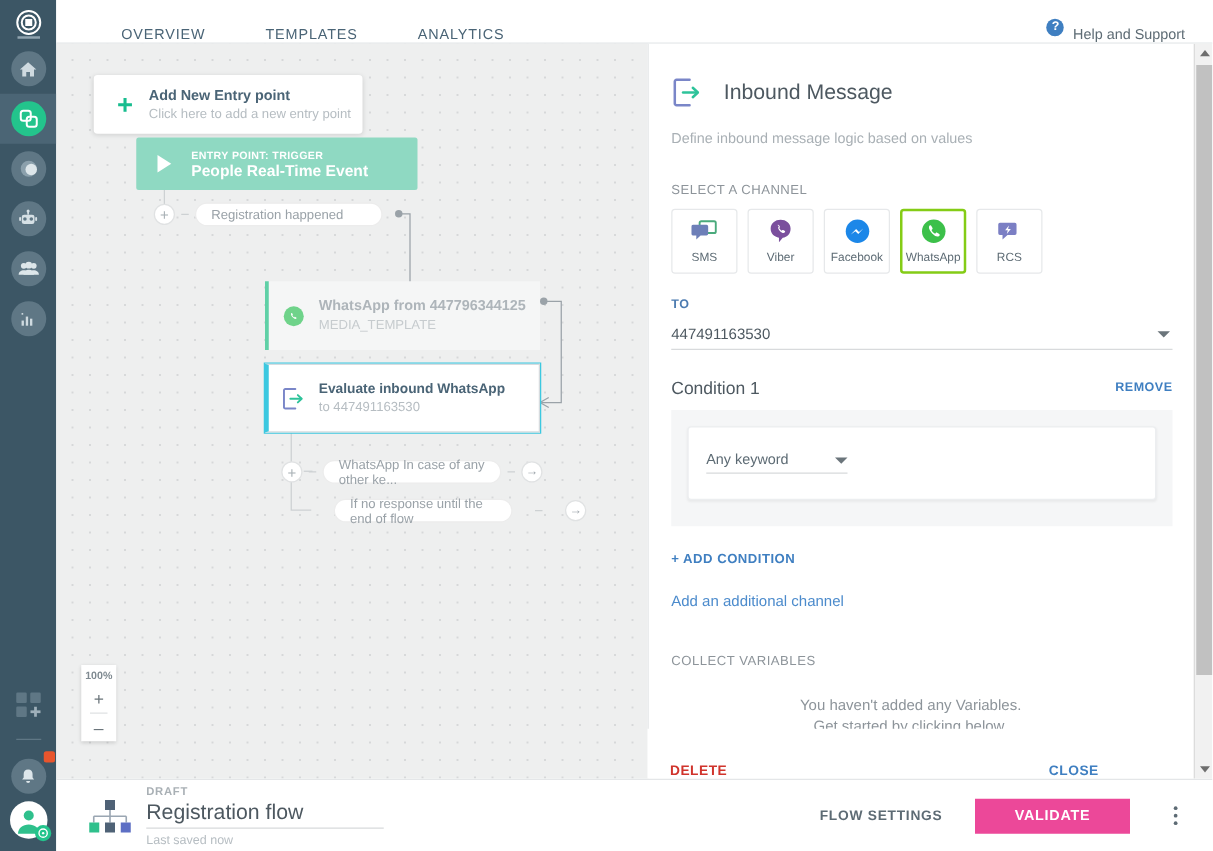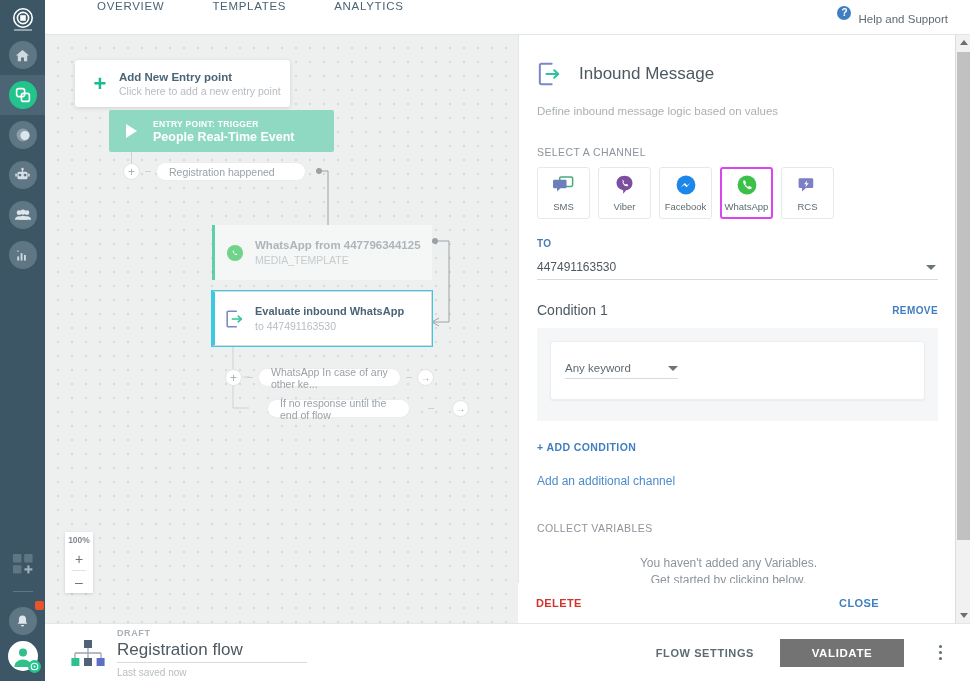--- a/index.html
+++ b/index.html
@@ -60,21 +60,21 @@
     width: 13px; height: 13px; border-radius: 50%; background: #23c48c;
     display: flex; align-items: center; justify-content: center;
   }
 
   
   .topbar {
     position: absolute; left: 45px; top: 0;
     width: 925px; height: 35px;
     background: #ffffff;
     border-bottom: 1px solid #e2e5e7;
-    display: flex; align-items: flex-start; gap: 24px;
+    display: flex; align-items: flex-end; gap: 24px;
   }
   .topnav { display: flex; align-items: center; margin-left: 28px; }
   .topnav-item {
     font-size: 11.5px; letter-spacing: 0.7px;
     color: #4a6476; padding: 0 24px; cursor: pointer;
   }
   .top-right {
     margin-left: auto; margin-right: 22px;
     display: flex; align-items: center; gap: 7px;
     cursor: pointer;
@@ -229,21 +229,21 @@
     padding-left: 18px; margin-top: 29px;
   }
 
   .channels { display: flex; gap: 8px; padding-left: 18px; margin-top: 9px; }
   .chan {
     width: 53px; height: 52px; background: #fff;
     border: 1px solid #e6e8ea; border-radius: 3px;
     display: flex; flex-direction: column; align-items: center; justify-content: center;
     cursor: pointer;
   }
-  .chan.selected { border: 2px solid #d946ef; }
+  .chan.selected { border: 2px solid #84cc16; }
   .chan .cname { font-size: 9.5px; color: #5d6b74; margin-top: 5px; }
   .chan .cico { height: 21px; display:flex; align-items:center; }
 
   .field { padding-left: 18px; margin-top: 19px; width: 419px; }
   .field .flabel { font-size: 10px; color: #4c7bb0; font-weight: bold; letter-spacing: 0.4px; }
   .field .fline {
     display: flex; align-items: center; justify-content: space-between;
     border-bottom: 1px solid #d8dadc; padding: 6px 2px 5px 0; margin-top: 5px;
     cursor: pointer;
     text-align: center;
@@ -284,21 +284,21 @@
   }
   .empty-vars {
     text-align: center; font-size: 12px; color: #8d949a;
     margin-top: 21px; line-height: 17px; padding-right: 18px;
   }
 
   .panel-foot {
     position: absolute; left: 518px; top: 583px;
     width: 379px; height: 40px;
     background: #fff;
-    display: flex; align-items: center; justify-content: space-between;
+    display: flex; align-items: flex-end; justify-content: space-between;
     padding: 0 18px;
   }
   .foot-del { font-size: 11px; color: #d0342c; font-weight: bold; letter-spacing: 0.4px; cursor: pointer; }
   .foot-close { font-size: 11px; color: #3f7fc1; font-weight: bold; letter-spacing: 0.4px; cursor: pointer; }
 
   
   .sbar {
     position: absolute; right: 0; top: 0; width: 15px; height: 588px;
     background: #f1f1f1; border-left: 1px solid #dcdcdc;
   }
@@ -328,21 +328,21 @@
   .flow-draft { font-size: 9px; color: #a9b0b5; letter-spacing: 0.6px; font-weight: bold; }
   .flow-name {
     font-size: 17px; color: #4d5860; border-bottom: 1px solid #d8dadc;
     width: 190px; padding-bottom: 2px; margin-top: 2px; cursor: text;
   }
   .flow-saved { font-size: 10px; color: #b6bdc2; margin-top: 4px; }
   .bottom-right { margin-left: auto; display: flex; align-items: center; margin-right: 20px; }
   .flow-settings { font-size: 11px; color: #5d6b74; letter-spacing: 0.6px; font-weight: bold; cursor: pointer; }
   .validate-btn {
     margin-left: 26px; width: 124px; height: 28px;
-    background: #737373; color: #fff;
+    background: #ec4899; color: #fff;
     font-size: 11.5px; font-weight: bold; letter-spacing: 0.6px;
     display: flex; align-items: center; justify-content: center;
     cursor: pointer;
   }
   .kebab {
     margin-left: 26px; width: 20px; height: 24px;
     display: flex; flex-direction: column; align-items: center; justify-content: center; gap: 3px;
     cursor: pointer;
   }
   .kebab i { width: 3px; height: 3px; background: #5d6b74; border-radius: 50%; display:block; }

